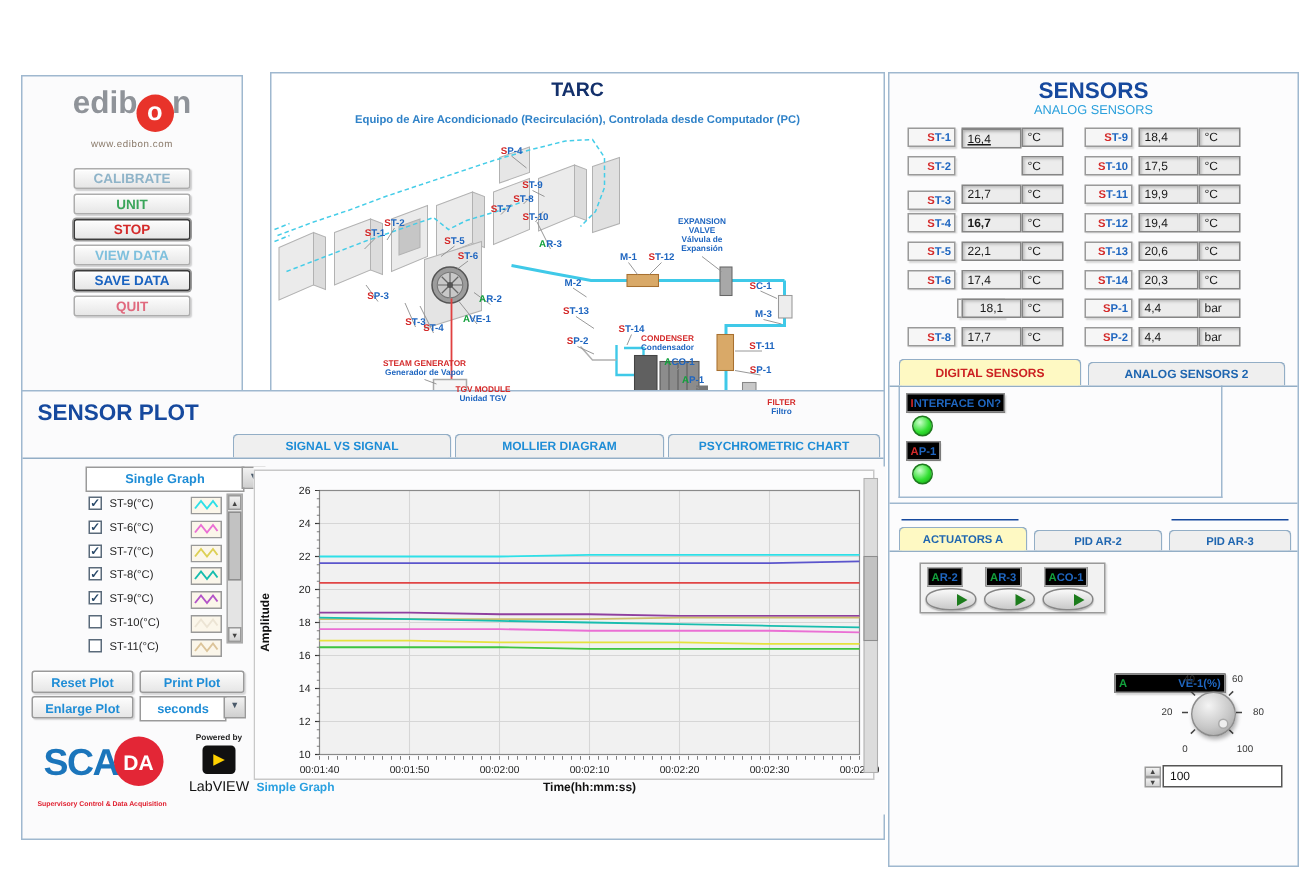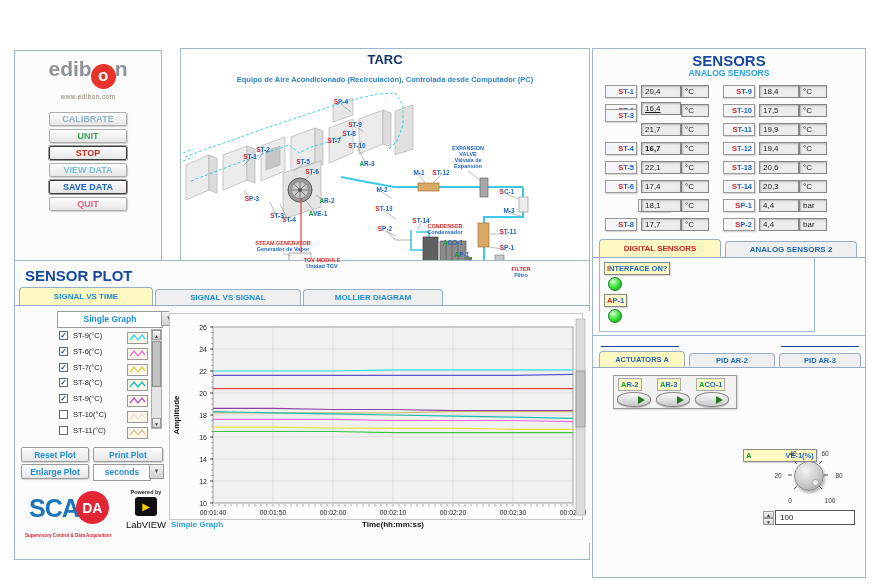--- a/index.html
+++ b/index.html
@@ -1,34 +1,34 @@
 <!DOCTYPE html>
 <html><head>
 <meta charset="utf-8">
 <style>
   html,body{margin:0;padding:0;background:#fff}
   body{font-family:"Liberation Sans",sans-serif;-webkit-font-smoothing:antialiased}
   .app{position:relative;width:876px;height:584px;background:#fff;overflow:hidden}
   .abs{position:absolute}
   .panel{position:absolute;background:#fcfcfd;border:1px solid #9fb8cf;box-sizing:border-box}
   .hd{font-weight:bold;color:#16499e}
-  .subhd{font-weight:bold;color:#2aa0dc}
+  .subhd{font-weight:normal;color:#2aa0dc}
   .tab{position:absolute;box-sizing:border-box;background:#efefef;border:1px solid #93aec6;border-bottom:none;
        border-radius:4px 4px 0 0;font-weight:bold;font-size:8px;color:#1f8dd6;text-align:center;
        white-space:nowrap;overflow:hidden}
   .tab.active{background:#fef9c3;z-index:3}
   .tabline{position:absolute;height:1px;background:#93aec6;left:0;right:0;z-index:1}
   .btn{height:12px;line-height:12px;text-align:center;font-weight:bold;font-size:9px;margin-bottom:3px;
        background:linear-gradient(#fdfdfd,#e6e6e6);border:1px solid #adadad;border-radius:2px;
        box-shadow:inset 0 1px 0 #fff,1px 1px 1px rgba(0,0,0,.18)}
   .btn.default{border:1px solid #3c3c3c;box-shadow:0 0 0 1px #9a9a9a,inset 0 1px 0 #fff}
   .btn3{position:absolute;box-sizing:border-box;text-align:center;font-weight:bold;font-size:8.5px;color:#1f8dd6;
        background:linear-gradient(#fdfdfd,#e6e6e6);border:1px solid #9a9a9a;border-radius:2px;
        box-shadow:inset 0 1px 0 #fff,1px 1px 1px rgba(0,0,0,.15)}
-  .blab{position:absolute;border:1px solid #8a8a8a;background:#fef9c3;font-size:7.5px;font-weight:bold;
+  .blab{position:absolute;border:1px solid #8a8a8a;background:#000000;font-size:7.5px;font-weight:bold;
        padding:1px 2px;white-space:nowrap;box-shadow:1px 1px 1px #d5d5d5}
   .vbox{position:absolute;height:11px;line-height:11px;border:1px solid #858585;background:#ececec;
        box-shadow:inset 1px 1px 2px rgba(0,0,0,.22);font-size:8px;padding:0 3px;color:#1a1a1a;white-space:nowrap}
   .slab{position:absolute;font-size:7.5px;font-weight:bold;text-align:right;border:1px solid #9a9a9a;background:#f6f6f6;
        padding:1px 2px;white-space:nowrap;box-shadow:1px 1px 1px #d8d8d8}
   .led{position:absolute;width:12px;height:12px;border-radius:50%;border:1px solid #1e7a1e;
        background:radial-gradient(circle at 35% 30%,#ccffcc,#33e033 55%,#0b9b0b)}
   .dlab{position:absolute;transform:translate(-50%,-50%);font-size:6.5px;font-weight:bold;white-space:nowrap;line-height:7px;z-index:5}
   .dlab.multi{font-size:5.5px;line-height:6px;text-align:center;font-weight:bold}
   .sw{position:absolute;width:32px;height:13px;border-radius:16px/7px;border:1px solid #868686;
@@ -200,36 +200,36 @@
 
   <div class="panel" style="left:592px;top:48px;width:274px;height:530px">
     <div class="abs hd" style="left:0;top:3px;width:272px;text-align:center;font-size:15px">SENSORS</div>
     <div class="abs subhd" style="left:0;top:19px;width:272px;text-align:center;font-size:8.5px">ANALOG SENSORS</div>
 
     <div class="abs" id="sensor-rows" style="left:0;top:0;width:272px;height:190px">
         <div class="slab" style="left: 12px; top: 36px; width: 26px;"><span style="color: rgb(212, 42, 42);">S</span><span style="color: rgb(31, 102, 192);">T-1</span></div>
         <div class="vbox" style="left: 48px; top: 36px; width: 32px;">20,4</div>
         <div class="vbox" style="left: 88px; top: 36px; width: 20px;">°C</div>
         <div class="slab" style="left: 12px; top: 55px; width: 26px;"><span style="color: rgb(212, 42, 42);">S</span><span style="color: rgb(31, 102, 192);">T-2</span></div>
-        <div class="vbox" style="left: 48px; top: 53px; width: 32px; text-decoration: underline;">16,4</div>
+        <div class="vbox" style="left: 48px; top: 37px; width: 32px; text-decoration: underline;">16,4</div>
         <div class="vbox" style="left: 88px; top: 55px; width: 20px;">°C</div>
-        <div class="slab" style="left: 12px; top: 60px; width: 26px;"><span style="color: rgb(212, 42, 42);">S</span><span style="color: rgb(31, 102, 192);">T-3</span></div>
+        <div class="slab" style="left: 12px; top: 78px; width: 26px;"><span style="color: rgb(212, 42, 42);">S</span><span style="color: rgb(31, 102, 192);">T-3</span></div>
         <div class="vbox" style="left: 48px; top: 74px; width: 32px;">21,7</div>
         <div class="vbox" style="left: 88px; top: 74px; width: 20px;">°C</div>
         <div class="slab" style="left: 12px; top: 93px; width: 26px;"><span style="color: rgb(212, 42, 42);">S</span><span style="color: rgb(31, 102, 192);">T-4</span></div>
         <div class="vbox" style="left: 48px; top: 93px; width: 32px; font-weight: bold;">16,7</div>
         <div class="vbox" style="left: 88px; top: 93px; width: 20px;">°C</div>
         <div class="slab" style="left: 12px; top: 112px; width: 26px;"><span style="color: rgb(212, 42, 42);">S</span><span style="color: rgb(31, 102, 192);">T-5</span></div>
         <div class="vbox" style="left: 48px; top: 112px; width: 32px;">22,1</div>
         <div class="vbox" style="left: 88px; top: 112px; width: 20px;">°C</div>
         <div class="slab" style="left: 12px; top: 131px; width: 26px;"><span style="color: rgb(212, 42, 42);">S</span><span style="color: rgb(31, 102, 192);">T-6</span></div>
         <div class="vbox" style="left: 48px; top: 131px; width: 32px;">17,4</div>
         <div class="vbox" style="left: 88px; top: 131px; width: 20px;">°C</div>
         <div class="slab" style="left: 12px; top: 150px; width: 26px; margin-left: 33px;"><span style="color: rgb(212, 42, 42);">S</span><span style="color: rgb(31, 102, 192);">T-7</span></div>
-        <div class="vbox" style="left: 48px; top: 150px; width: 32px;">18,1</div>
+        <div class="vbox" style="left: 48px; top: 150px; width: 32px; text-align: center;">18,1</div>
         <div class="vbox" style="left: 88px; top: 150px; width: 20px;">°C</div>
         <div class="slab" style="left: 12px; top: 169px; width: 26px;"><span style="color: rgb(212, 42, 42);">S</span><span style="color: rgb(31, 102, 192);">T-8</span></div>
         <div class="vbox" style="left: 48px; top: 169px; width: 32px;">17,7</div>
         <div class="vbox" style="left: 88px; top: 169px; width: 20px;">°C</div>
         <div class="slab" style="left: 130px; top: 36px; width: 26px;"><span style="color: rgb(212, 42, 42);">S</span><span style="color: rgb(31, 102, 192);">T-9</span></div>
         <div class="vbox" style="left: 166px; top: 36px; width: 32px;">18,4</div>
         <div class="vbox" style="left: 206px; top: 36px; width: 20px;">°C</div>
         <div class="slab" style="left: 130px; top: 55px; width: 26px;"><span style="color: rgb(212, 42, 42);">S</span><span style="color: rgb(31, 102, 192);">T-10</span></div>
         <div class="vbox" style="left: 166px; top: 55px; width: 32px;">17,5</div>
         <div class="vbox" style="left: 206px; top: 55px; width: 20px;">°C</div>
@@ -304,23 +304,23 @@
     </div>
     <div class="sbtn" style="left:170px;top:462px;width:11px;height:7px;line-height:7px">▲</div>
     <div class="sbtn" style="left:170px;top:469px;width:11px;height:7px;line-height:7px">▼</div>
     <div class="abs" style="left:182px;top:461px;width:74px;height:13px;line-height:13px;background:#fff;border:1px solid #555;font-size:8px;padding-left:4px;color:#111">100</div>
   </div>
 
   <div class="panel" style="left:14px;top:260px;width:576px;height:300px;background:#fbfbfc">
     <div class="abs hd" style="left:10px;top:6px;font-size:15px">SENSOR PLOT</div>
 
     <div class="tabline" style="top:44px"></div>
-    <div class="tab active" style="left:4px;top:26px;width:134px;height:18px;line-height:18px">SIGNAL VS TIME</div>
     <div class="tab" style="left:288px;top:28px;width:140px;height:16px;line-height:16px">MOLLIER DIAGRAM</div>
     <div class="tab" style="left:140px;top:28px;width:146px;height:16px;line-height:16px">SIGNAL VS SIGNAL</div>
+    <div class="tab" style="left:430px;top:28px;width:142px;height:16px;line-height:16px">PSYCHROMETRIC CHART</div>
 
     <div class="abs" style="left:42px;top:50px;width:104px;height:15px;line-height:15px;background:#fff;border:1px solid #9a9a9a;
          text-align:center;font-size:8.5px;font-weight:bold;color:#1f8dd6">Single Graph</div>
     <div class="ddbtn" style="left:146px;top:50px;width:16px;height:15px">▼</div>
 
     <div class="abs" id="channel-list" style="left:0;top:0;width:160px;height:185px">
         <div class="cb" style="left: 44px; top: 70px;">✓</div>
         <div class="chlab" style="left: 58px; top: 70px;">ST-9(°C)</div>
         <span class="abs" style="left: 112px; top: 69px;"><svg width="21" height="12">
             <rect x="0.5" y="0.5" width="20" height="11" fill="#fbf6ea" stroke="#999"></rect>

